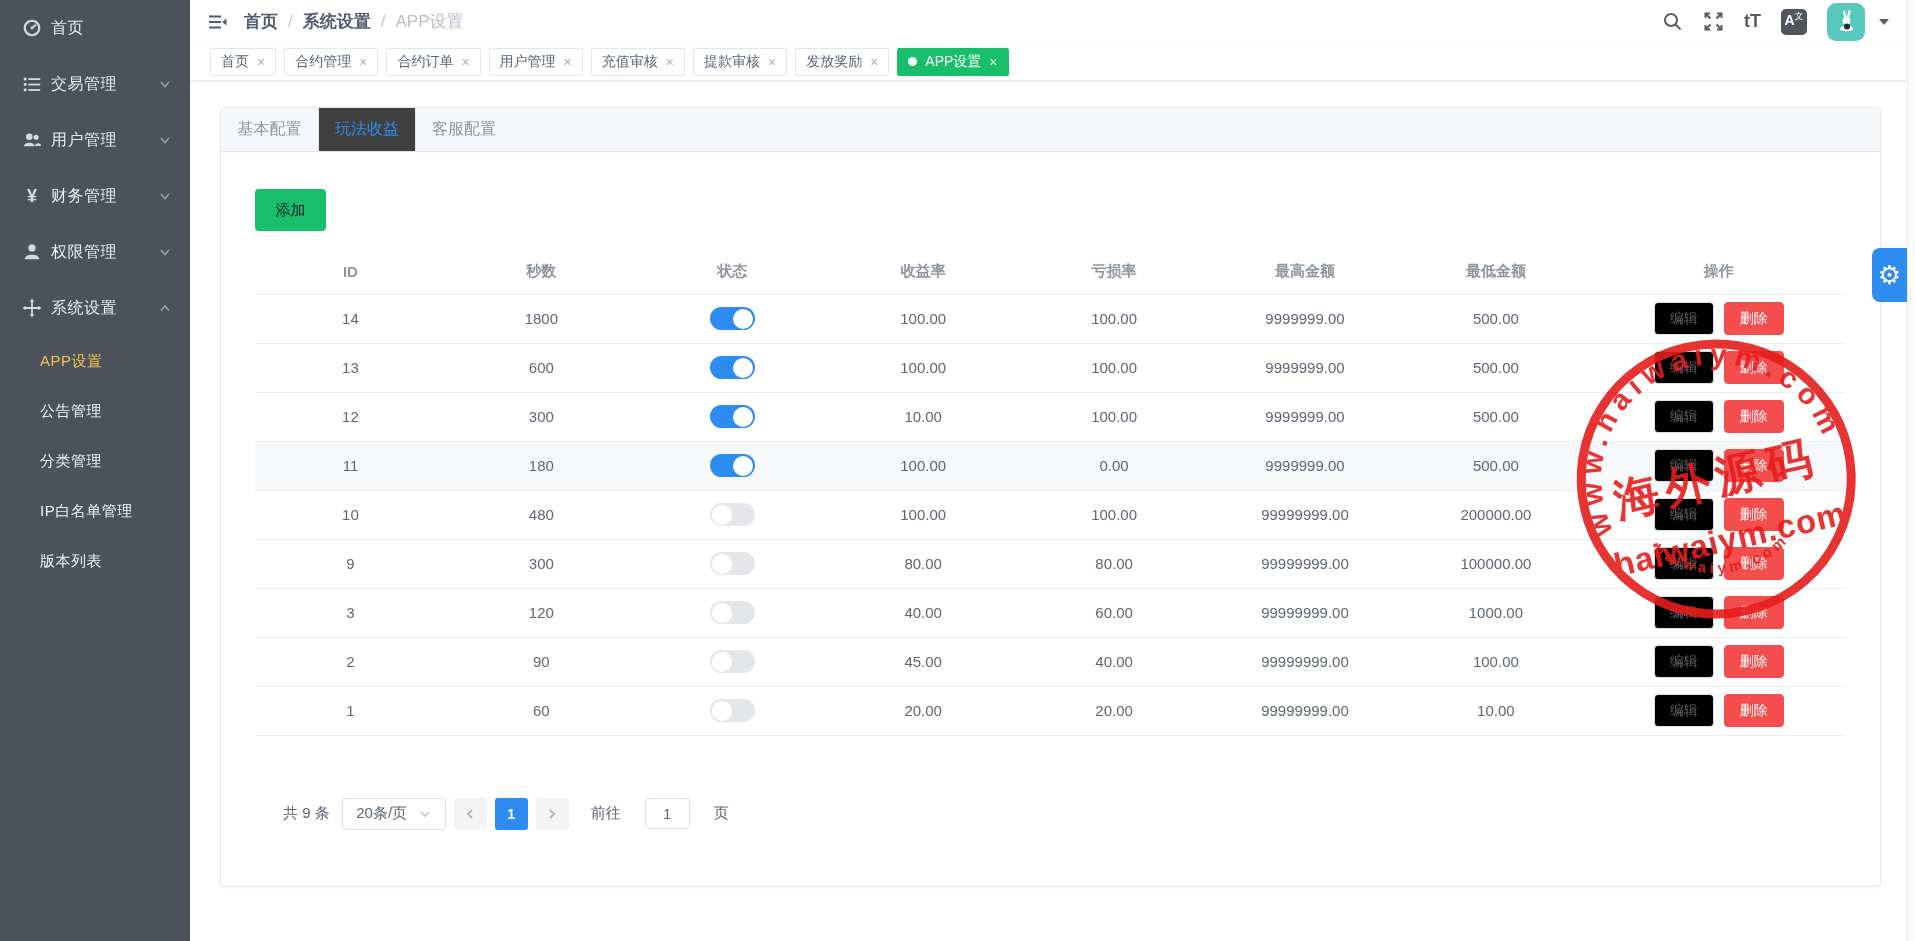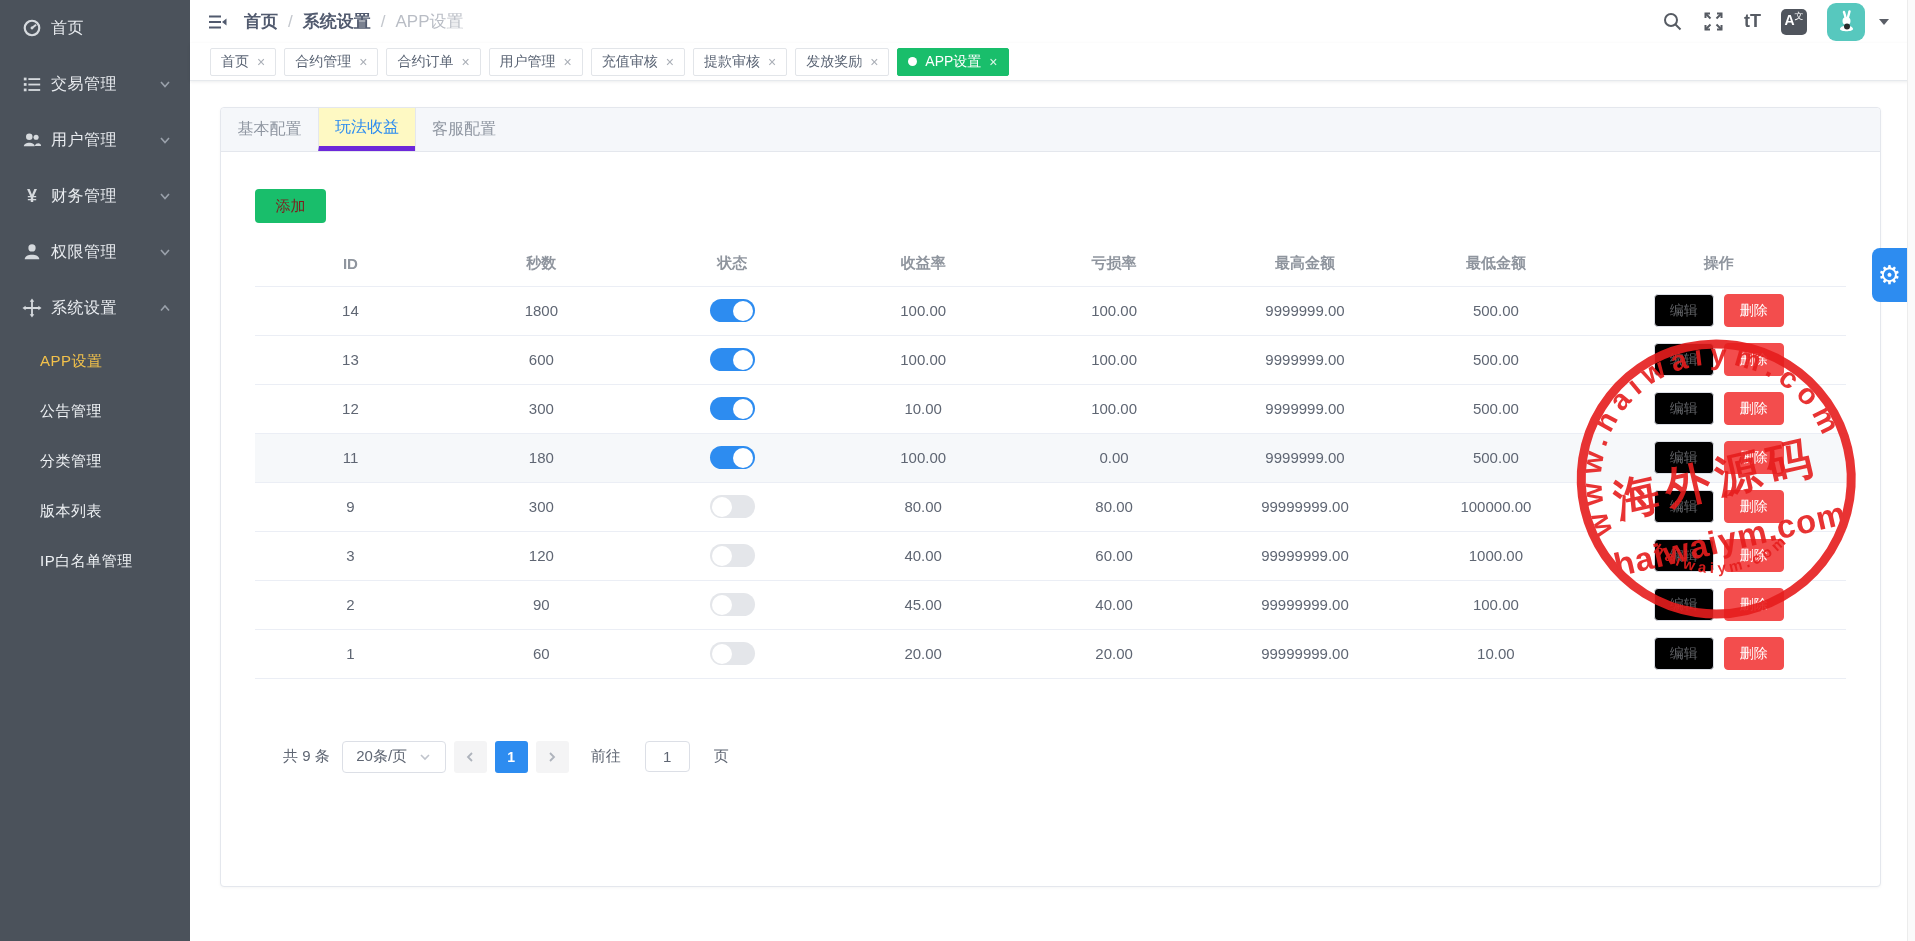--- a/index.html
+++ b/index.html
@@ -43,23 +43,23 @@
   .tag.active { background: #19be6b; border-color: #19be6b; color: #fff; }
   .tag.active .x { color: #dff7ea; }
   .tag-dot { width: 9px; height: 9px; border-radius: 50%; background: #fff; display: inline-block; }
 
   
   .content { flex: 1; padding: 26px 34px 0 30px; background: #fff; }
   .card { border: 1px solid #e4e7ed; border-radius: 4px; background: #fff; height: 780px; box-shadow: 0 1px 3px rgba(0,0,0,.04); }
   .tabs { height: 44px; background: #f5f7fa; border-bottom: 1px solid #e4e7ed; display: flex; border-radius: 4px 4px 0 0; overflow: hidden; }
   .tab { width: 97px; display: flex; align-items: center; justify-content: center; font-size: 16px; color: #8f96a1; cursor: pointer; border-left: 1px solid #e4e7ed; }
   .tab:first-child { border-left: none; }
-  .tab.active { background: #fef9c3; color: #2d8cf0; border-bottom: 6px solid #6d28d9; margin-bottom: -1px; }
+  .tab.active { background: #404040; color: #2d8cf0; border-bottom: 1px solid #6d28d9; margin-bottom: -1px; }
   .card-body { padding: 37px 34px 0 34px; }
-  .btn-add { width: 71px; height: 34px; background: #19be6b; border: none; border-radius: 4px; color: #7f1d1d; font-size: 15px; cursor: pointer; font-family: inherit; }
+  .btn-add { width: 71px; height: 42px; background: #19be6b; border: none; border-radius: 4px; color: #0f172a; font-size: 15px; cursor: pointer; font-family: inherit; }
 
   
   table { width: 100%; border-collapse: collapse; margin-top: 18px; table-layout: fixed; }
   th { height: 45px; font-size: 15px; color: #8f959e; font-weight: bold; text-align: center; border-bottom: 1px solid #ebeef5; }
   td { height: 49px; text-align: center; font-size: 15px; color: #5f6673; border-bottom: 1px solid #ebeef5; }
   tr.hl td { background: #f6f8fa; }
   .switch { display: inline-block; width: 45px; height: 23px; border-radius: 12px; position: relative; cursor: pointer; vertical-align: middle; }
   .switch.on { background: #2d8cf0; }
   .switch.off { background: #e4e6ea; }
   .knob { position: absolute; top: 1.5px; width: 20px; height: 20px; border-radius: 50%; background: #fff; }
@@ -174,22 +174,22 @@
           <span class="chev">
             <svg width="14" height="14" viewBox="0 0 14 14">
               <path d="M3 9.5 L7 5 L11 9.5" fill="none" stroke="currentColor" stroke-width="1.6"></path>
             </svg>
           </span>
         </div>
         <div class="submenu">
           <div class="sub-item active">APP设置</div>
           <div class="sub-item">公告管理</div>
           <div class="sub-item">分类管理</div>
+          <div class="sub-item">IP白名单管理</div>
           <div class="sub-item">版本列表</div>
-          <div class="sub-item">IP白名单管理</div>
         </div>
       </nav>
   </aside>
 
   <div class="main">
 
     <header class="topbar">
       <span class="hamburger">
         <svg width="22" height="22" viewBox="0 0 22 22">
             <path d="M3 5.5h12M3 11h12M3 16.5h12" stroke="currentColor" stroke-width="2.2" fill="none"></path>
@@ -343,20 +343,30 @@
                   <td>11</td>
                   <td>180</td>
                   <td><span class="switch on"><span class="knob"></span></span></td>
                   <td>100.00</td>
                   <td>0.00</td>
                   <td>9999999.00</td>
                   <td>500.00</td>
                   <td><button class="btn-edit">编辑</button><button class="btn-del">删除</button></td>
                 </tr>
                 <tr>
+                  <td>10</td>
+                  <td>480</td>
+                  <td><span class="switch off"><span class="knob"></span></span></td>
+                  <td>100.00</td>
+                  <td>100.00</td>
+                  <td>99999999.00</td>
+                  <td>200000.00</td>
+                  <td><button class="btn-edit">编辑</button><button class="btn-del">删除</button></td>
+                </tr>
+                <tr>
                   <td>9</td>
                   <td>300</td>
                   <td><span class="switch off"><span class="knob"></span></span></td>
                   <td>80.00</td>
                   <td>80.00</td>
                   <td>99999999.00</td>
                   <td>100000.00</td>
                   <td><button class="btn-edit">编辑</button><button class="btn-del">删除</button></td>
                 </tr>
                 <tr>

